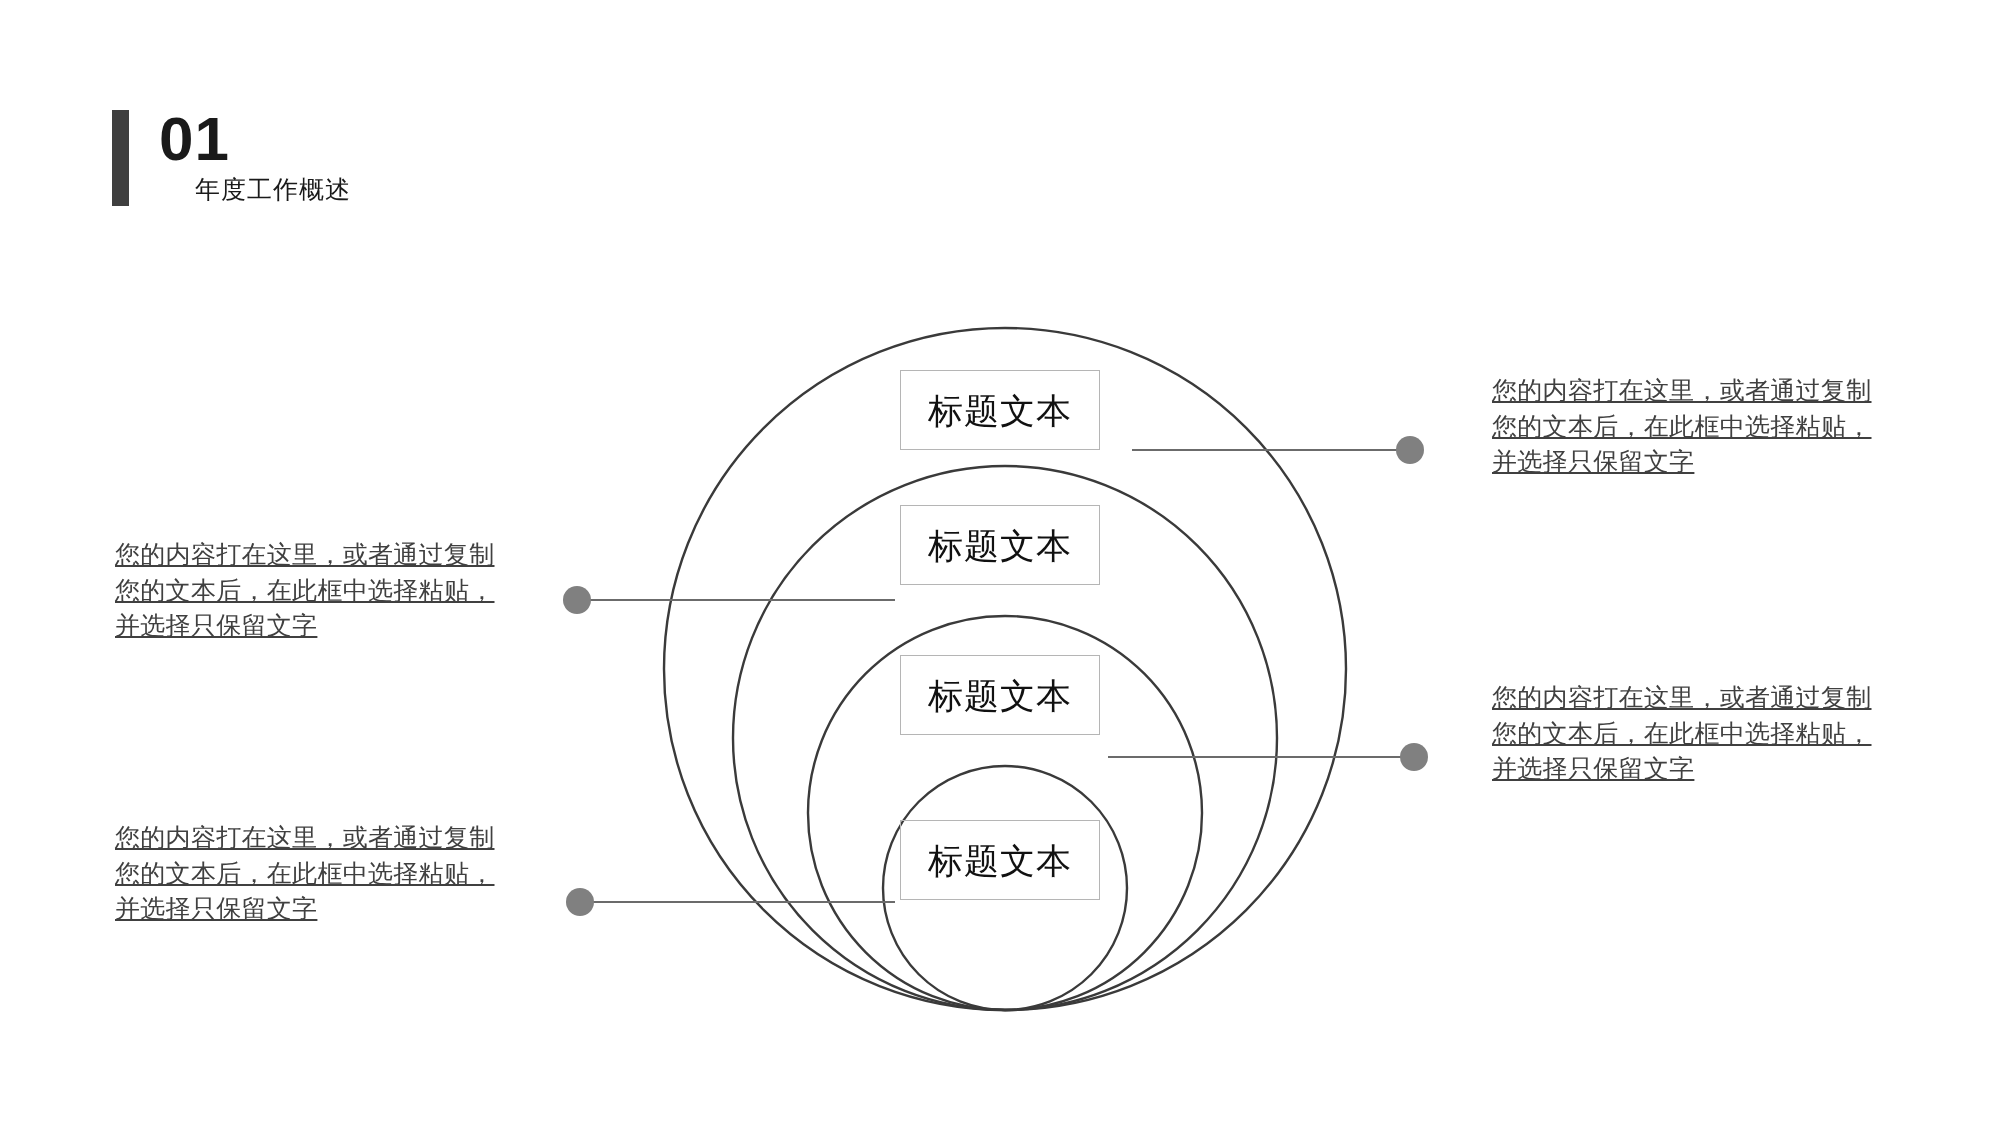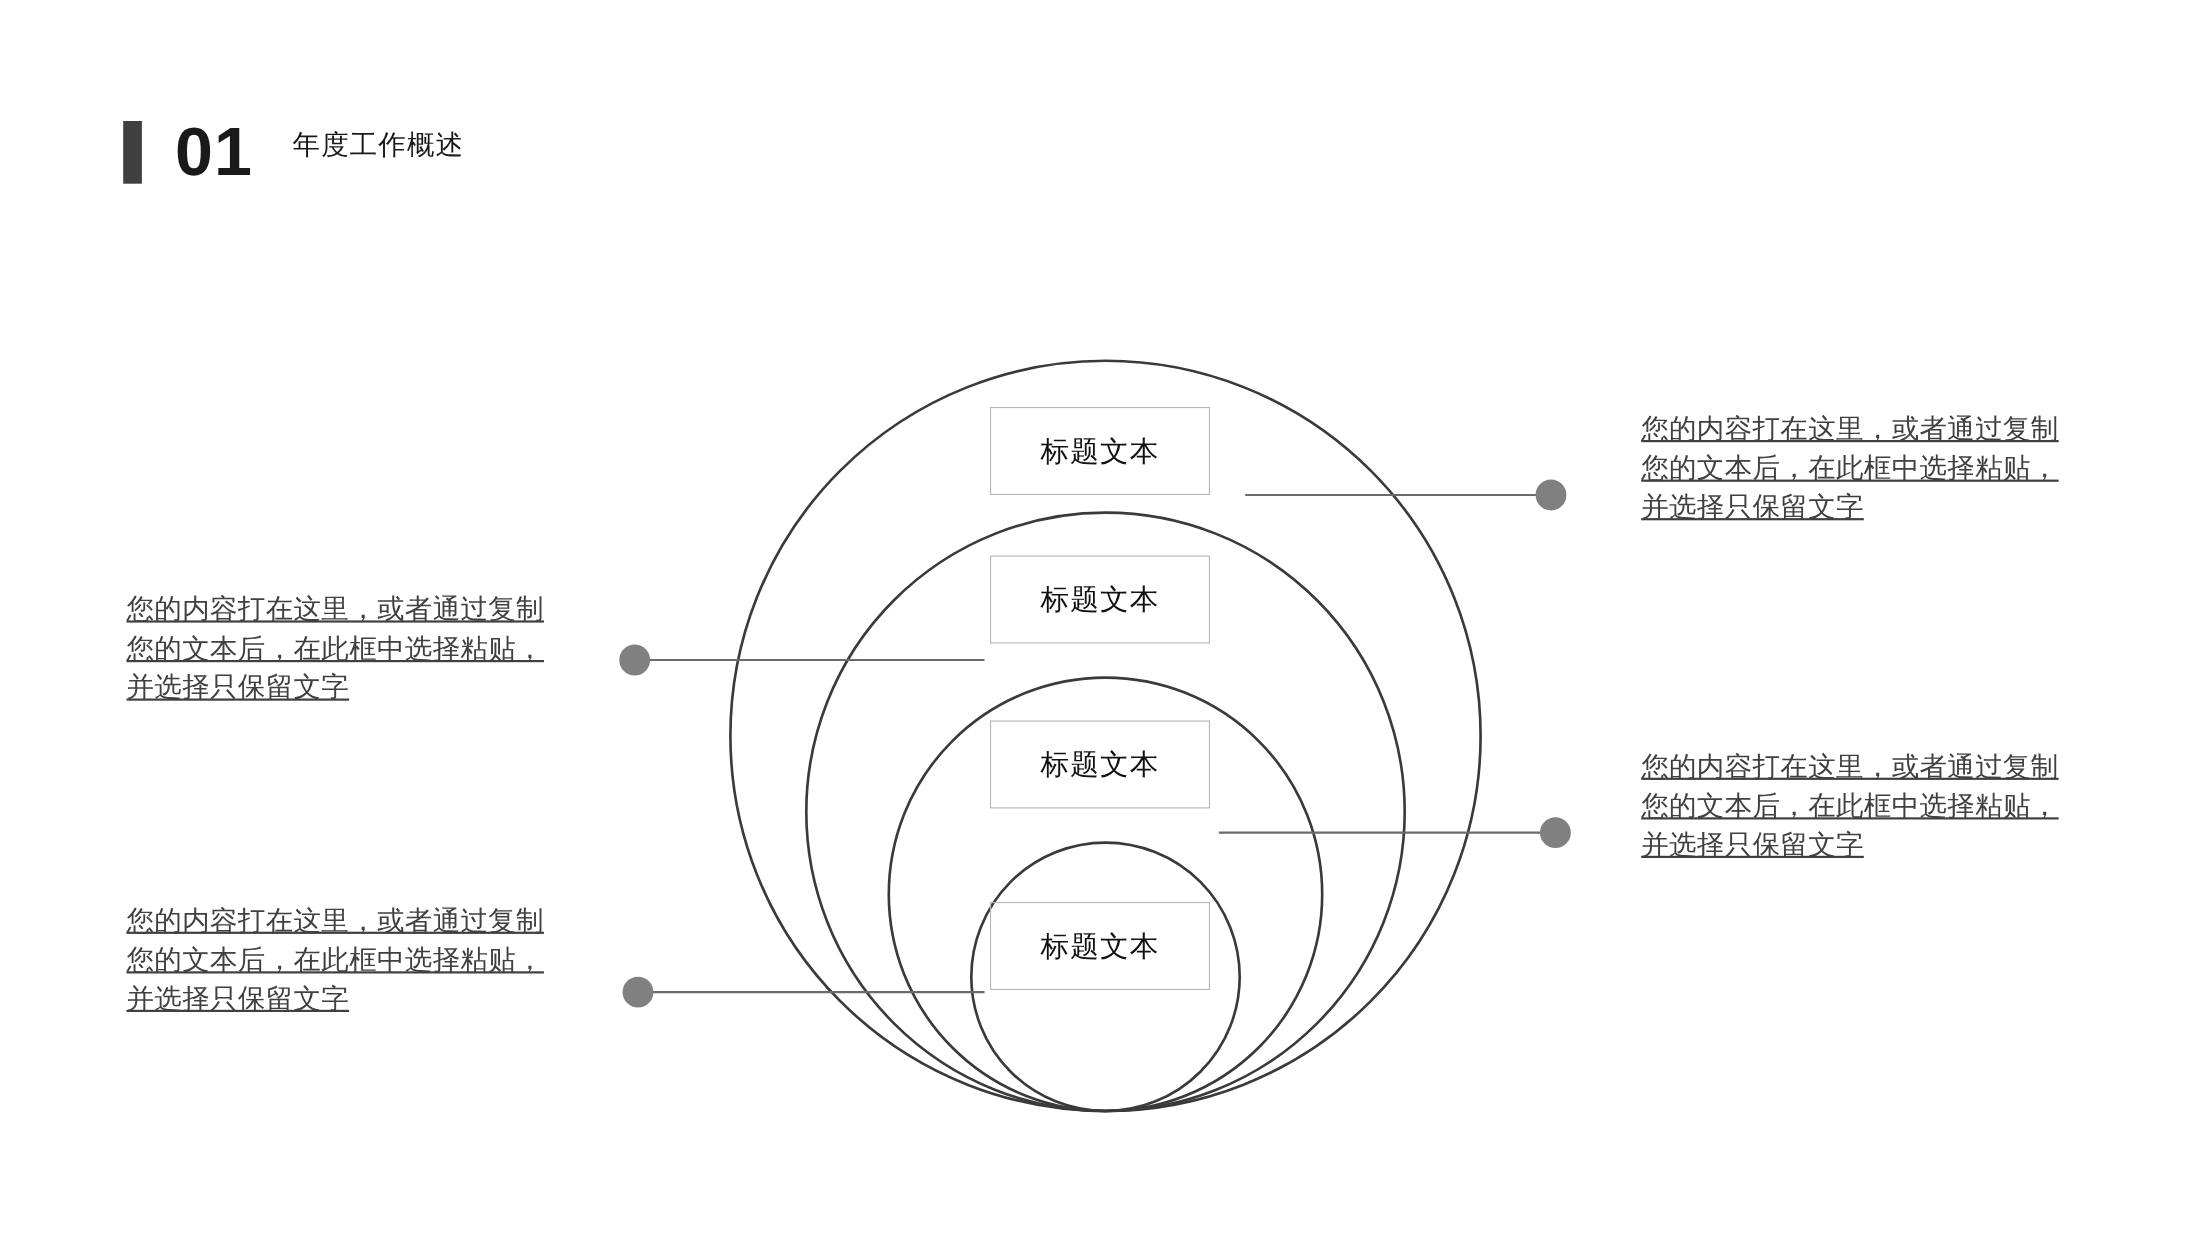--- a/index.html
+++ b/index.html
@@ -27,20 +27,21 @@
     align-items: stretch;
   }
   .header-bar {
     width: 17px;
     background: #3f3f3f;
     margin-right: 30px;
     align-self: stretch;
   }
   .header-text {
     display: flex;
+    flex-direction: column;
     justify-content: flex-start;
   }
   .header-number {
     font-size: 62px;
     font-weight: bold;
     color: #1a1a1a;
     line-height: 0.92;
     letter-spacing: 1px;
     font-family: "Liberation Sans", "DejaVu Sans", sans-serif;
   }
@@ -69,21 +70,21 @@
   .title-box {
     position: absolute;
     border: 1px solid #b5b5b5;
     background: transparent;
     display: flex;
     align-items: center;
     justify-content: center;
     box-sizing: border-box;
   }
   .title-box span {
-    font-size: 26px;
+    font-size: 35px;
     color: #111111;
     letter-spacing: 1px;
     line-height: 1;
   }
 
   
   .para {
     position: absolute;
     font-size: 25px;
     line-height: 1.42;

